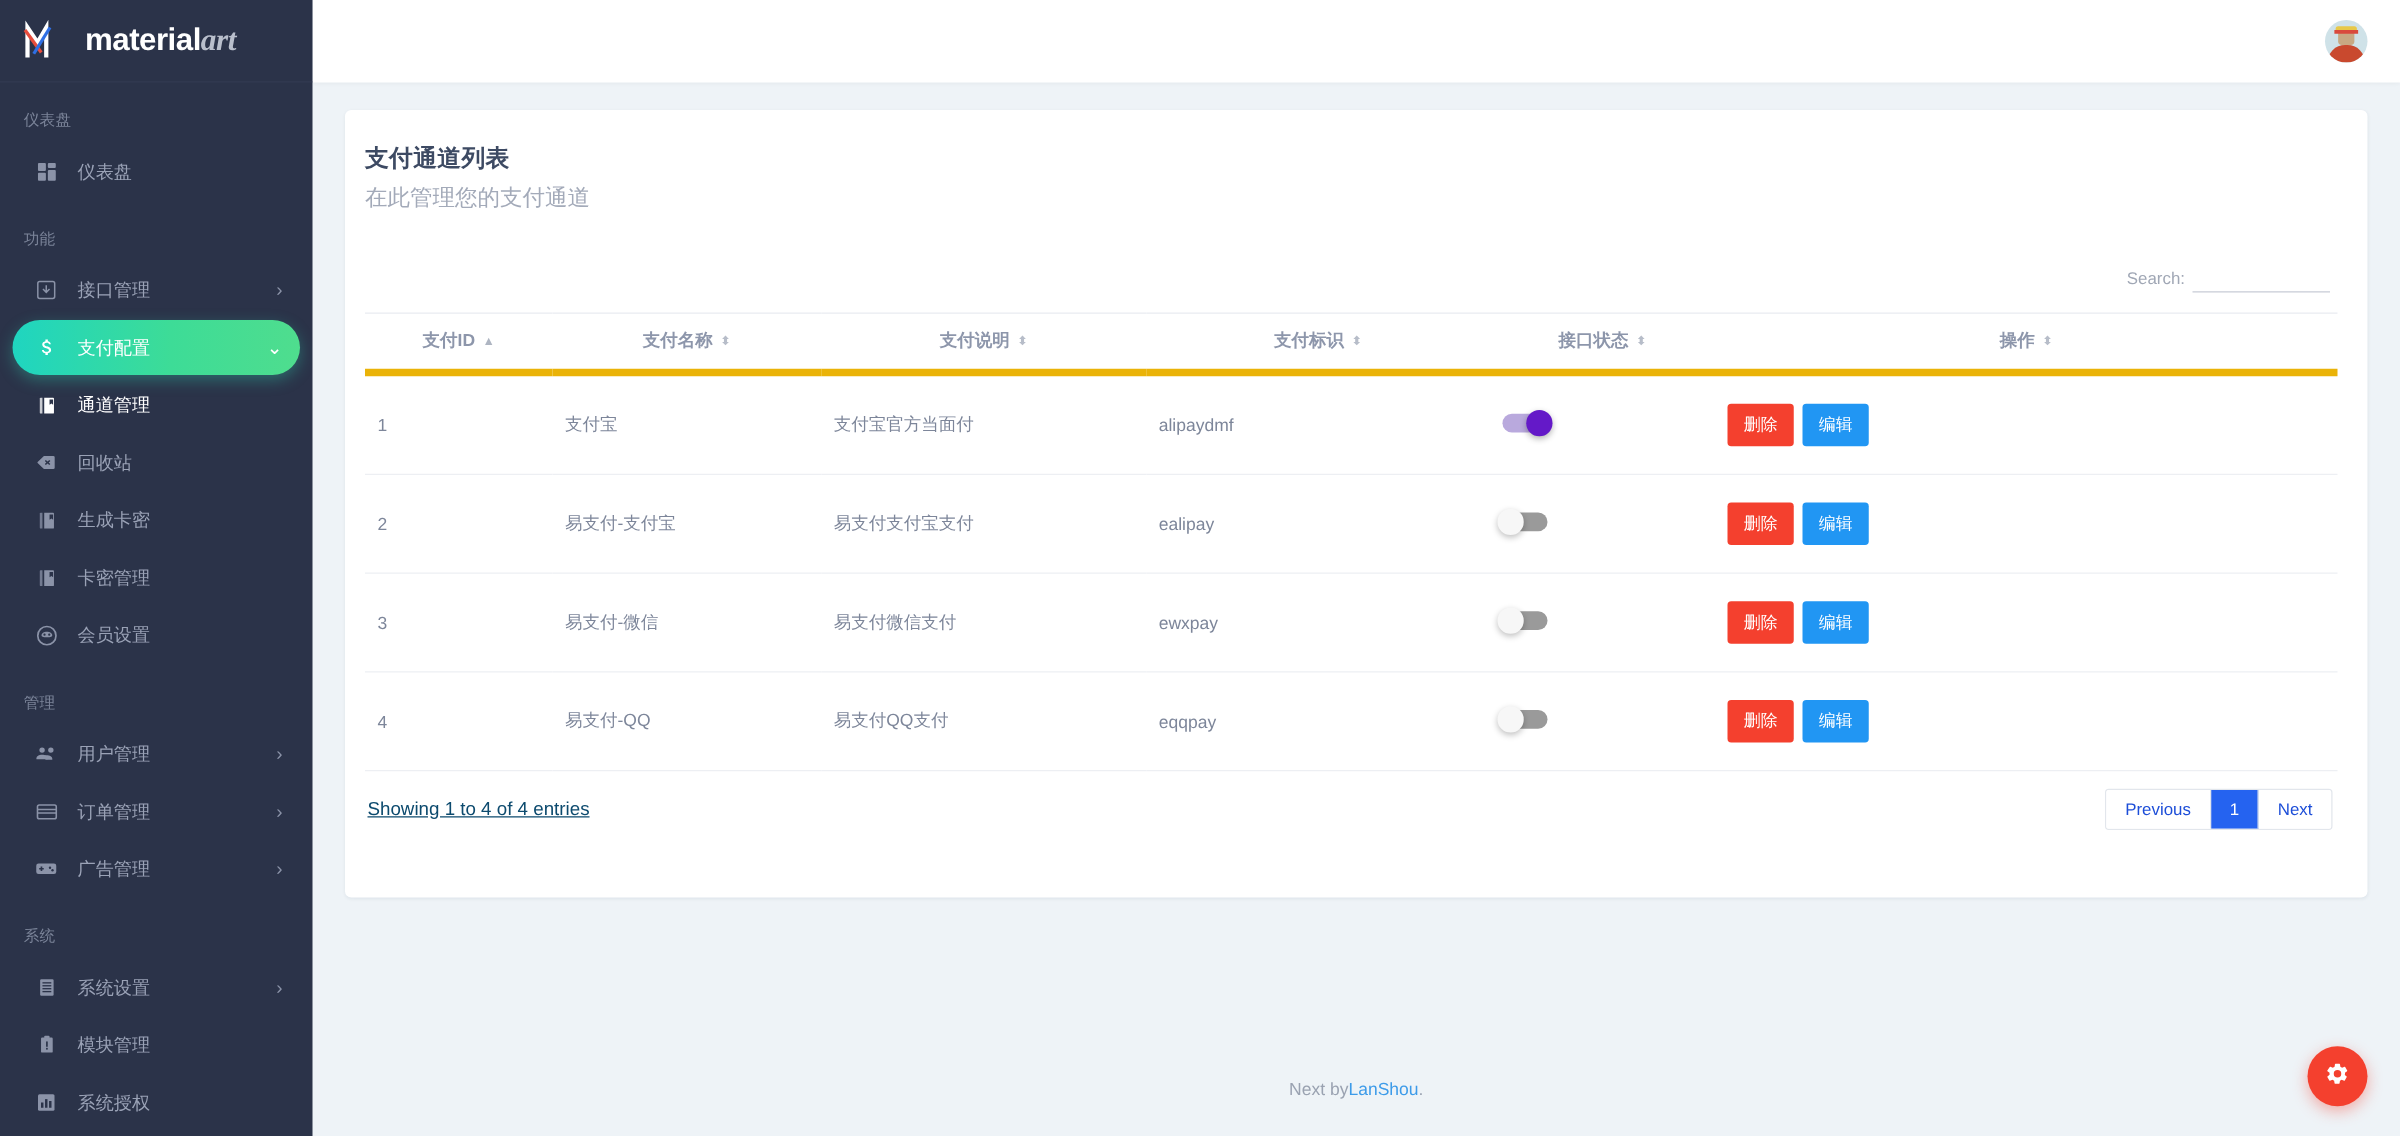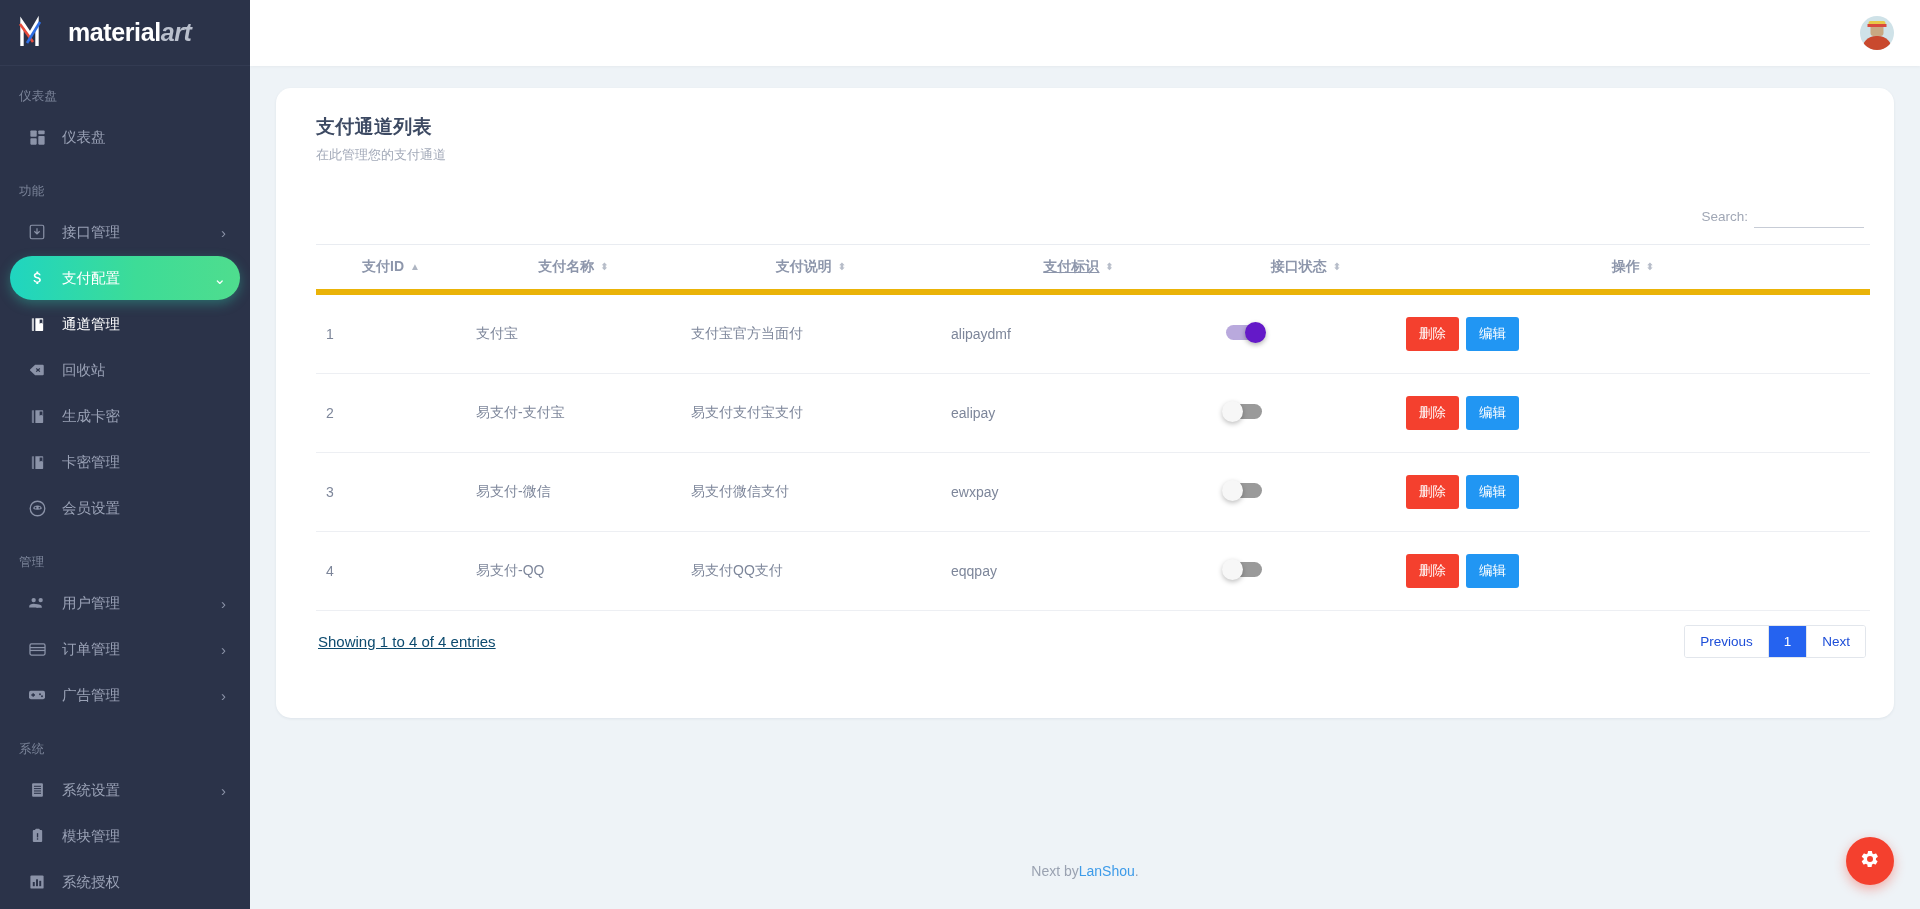--- a/index.html
+++ b/index.html
@@ -25,21 +25,21 @@
     padding-left: 18px; gap: 12px;
     border-bottom: 1px solid #333b52;
   }
   .brand-logo { width: 38px; height: 36px; position: relative; }
   .brand-text {
     font-size: 25px; font-weight: 700; color: #ffffff;
     letter-spacing: -0.4px; line-height: 1;
   }
   .brand-text .art {
     color: #b9bfcc; font-style: italic; font-weight: 600;
-    font-family: Liberation Sans, sans-serif;
+    font-family: Liberation Serif, serif;
     margin-top: 48px;
   }
 
   .nav-section {
     font-size: 12.5px; color: #7b8499;
     padding: 22px 0 8px 19px; letter-spacing: .2px;
   }
   .nav-item {
     display: flex; align-items: center;
     height: 44px; margin: 2px 10px;
@@ -90,31 +90,31 @@
      width:17px; height:5px; background:#e8c848; border-radius:2px; }
   .avatar .hat2 { position:absolute; left:50%; top:8px; transform:translateX(-50%);
      width:19px; height:3px; background:#d94a3d; }
   .avatar .body { position:absolute; left:50%; bottom:0; transform:translateX(-50%);
      width:30px; height:14px; background:#c9492e; border-radius:15px 15px 0 0; }
 
   .content { flex: 1; padding: 22px 26px 0 26px; overflow: hidden; }
 
   .card {
     background: #ffffff;
-    border-radius: 15px;
+    border-radius: 5px;
     box-shadow: 0 1px 3px rgba(20,40,70,0.07);
-    padding: 26px 24px 30px 40px;
+    padding: 26px 24px 30px 16px;
     min-height: 630px;
   }
   .card-title {
     font-size: 19px; font-weight: 700; color: #3d4a63;
     letter-spacing: .3px;
   }
   .card-sub {
-    font-size: 13px; color: #a3aab9; margin-top: 6px;
+    font-size: 18px; color: #a3aab9; margin-top: 6px;
   }
 
   .search-wrap {
     display: flex; justify-content: flex-end;
     margin-top: 42px; padding-right: 6px;
   }
   .search-box { display: flex; align-items: flex-end; gap: 6px; }
   .search-label { font-size: 13.5px; color: #a0a7b5; padding-bottom: 4px; }
   .search-input {
     width: 110px; border: none; border-bottom: 1px solid #c7ccd6;
@@ -141,21 +141,21 @@
   table.dt tbody td {
     font-size: 14px; color: #7d869a;
     padding: 22px 10px;
     border-bottom: 1px solid #edeff3;
     vertical-align: middle;
   }
   table.dt tbody tr:last-child td { border-bottom: 1px solid #edeff3; }
   .col-id { width: 150px; }
   .col-name { width: 215px; }
   .col-desc { width: 260px; }
-  .col-flag { width: 275px; text-decoration: underline; }
+  .col-flag { width: 275px; }
   .col-state { width: 180px; }
   .col-ops { width: auto; }
 
   
   .toggle {
     width: 36px; height: 15px; border-radius: 8px;
     background: #b9a9dd; position: relative; display: inline-block;
     cursor: pointer;
   }
   .toggle .knob {

